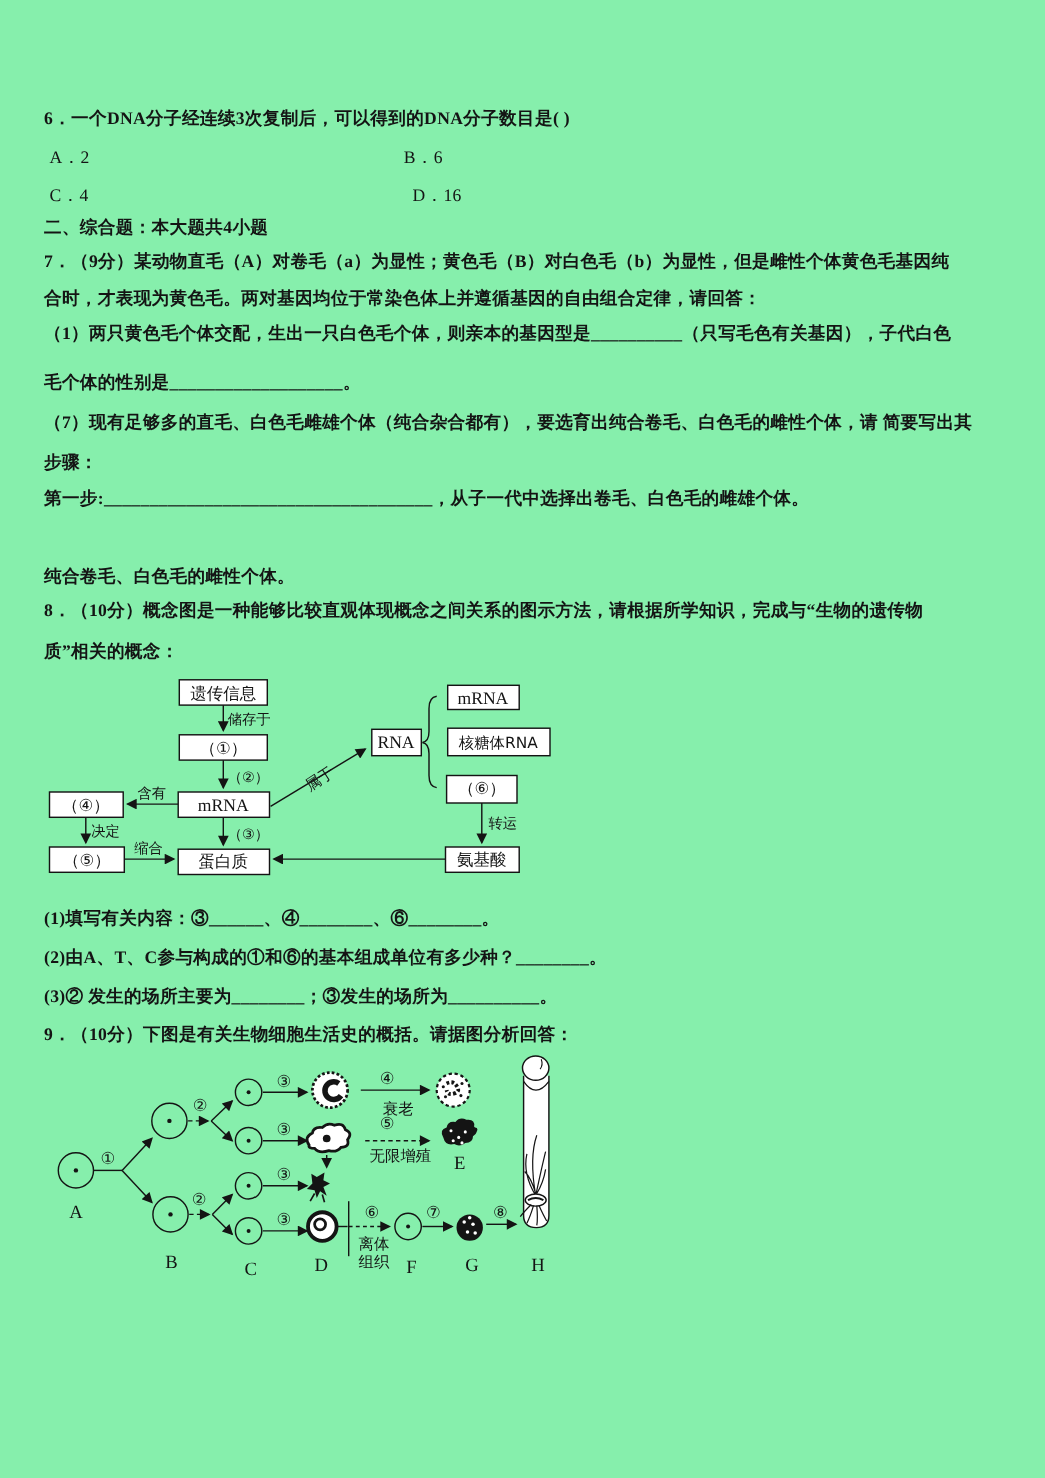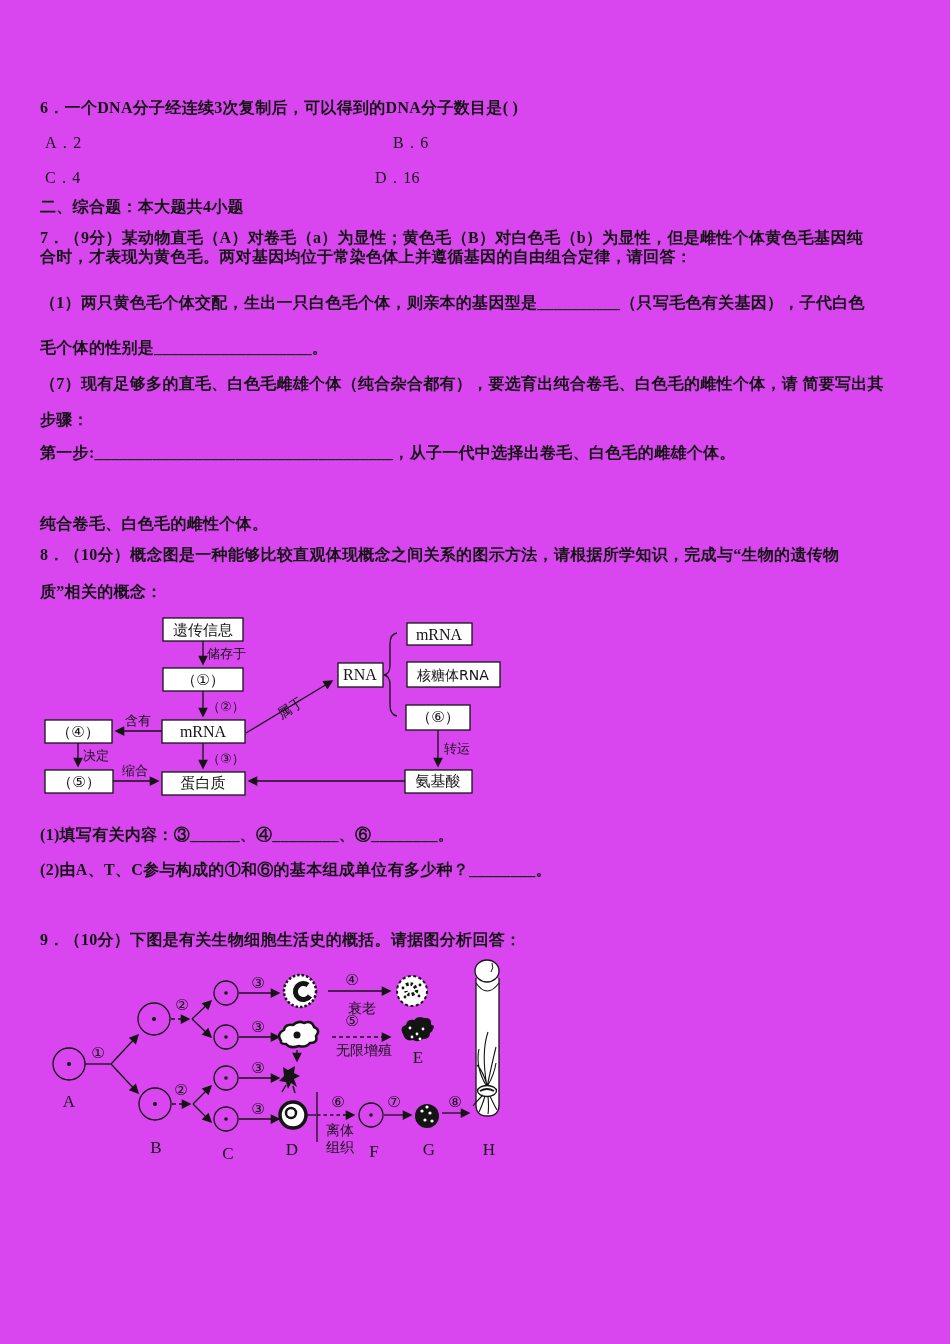--- a/index.html
+++ b/index.html
@@ -1,16 +1,16 @@
 <!DOCTYPE html>
 <html><head>
 <meta charset="utf-8">
 <style>
   html,body{margin:0;padding:0;background:#fff;}
-  .page{position:relative;width:950px;height:1344px;background:#d946ef;overflow:hidden;
+  .page{position:relative;width:950px;height:1344px;background:#86efac;overflow:hidden;
         font-family:"Liberation Serif","DejaVu Serif",serif;color:#141414;text-align:right;}
   .line{position:absolute;left:40px;white-space:nowrap;font-size:16px;font-weight:600;
         letter-spacing:.3px;}
   .opt{position:absolute;white-space:nowrap;font-size:16px;font-weight:400;letter-spacing:.3px;}
   svg{position:absolute;overflow:visible;}
   svg text{font-family:"DejaVu Sans","Liberation Sans",sans-serif;fill:#141414;}
   text.lat{font-family:"Liberation Serif","DejaVu Serif",serif;}
   text.letter{font-family:"Liberation Serif","DejaVu Serif",serif;font-size:17px;}
   text.et{font-size:13px;}
   text.et2{font-size:14px;}
@@ -18,28 +18,28 @@
   .box{fill:#fff;stroke:#141414;stroke-width:1.3;}
   .ln{stroke:#141414;stroke-width:1.3;fill:none;}
 </style>
 </head>
 <body>
 
 <div class="page">
 
   <div class="line" style="top:98px">6．一个DNA分子经连续3次复制后，可以得到的DNA分子数目是( )</div>
   <span class="opt" style="left:45px;top:133px">A．2</span>
-  <span class="opt" style="left:393px;top:133px">B．6</span>
+  <span class="opt" style="left:367px;top:133px">B．6</span>
   <span class="opt" style="left:45px;top:168px">C．4</span>
   <span class="opt" style="left:375px;top:168px">D．16</span>
 
   <div class="line" style="top:197px">二、综合题：本大题共4小题</div>
 
   <div class="line" style="top:228px">7．（9分）某动物直毛（A）对卷毛（a）为显性；黄色毛（B）对白色毛（b）为显性，但是雌性个体黄色毛基因纯</div>
-  <div class="line" style="top:247px">合时，才表现为黄色毛。两对基因均位于常染色体上并遵循基因的自由组合定律，请回答：</div>
+  <div class="line" style="top:261px">合时，才表现为黄色毛。两对基因均位于常染色体上并遵循基因的自由组合定律，请回答：</div>
   <div class="line" style="top:293px">（1）两只黄色毛个体交配，生出一只白色毛个体，则亲本的基因型是__________（只写毛色有关基因），子代白色</div>
   <div class="line" style="top:338px">毛个体的性别是___________________。</div>
   <div class="line" style="top:374px">（7）现有足够多的直毛、白色毛雌雄个体（纯合杂合都有），要选育出纯合卷毛、白色毛的雌性个体，请 简要写出其</div>
   <div class="line" style="top:410px">步骤：</div>
   <div class="line" style="top:443px">第一步:____________________________________，从子一代中选择出卷毛、白色毛的雌雄个体。</div>
   <div class="line" style="top:514px">纯合卷毛、白色毛的雌性个体。</div>
 
   <div class="line" style="top:545px">8．（10分）概念图是一种能够比较直观体现概念之间关系的图示方法，请根据所学知识，完成与“生物的遗传物</div>
   <div class="line" style="top:582px">质”相关的概念：</div>
 
@@ -91,20 +91,21 @@
     <text class="et" x="98" y="113" text-anchor="middle">含有</text>
     <text class="et" x="43" y="148">决定</text>
     <text class="et" x="95" y="163" text-anchor="middle">缩合</text>
     <text class="et" x="167" y="151">（③）</text>
     <text class="et2" x="253" y="100" text-anchor="middle" transform="rotate(-33 253 100)">属于</text>
     <text class="et" x="404" y="141">转运</text>
   </svg>
 
   <div class="line" style="top:825px">(1)填写有关内容：③______、④________、⑥________。</div>
   <div class="line" style="top:860px">(2)由A、T、C参与构成的①和⑥的基本组成单位有多少种？________。</div>
+  <div class="line" style="top:896px">(3)② 发生的场所主要为________；③发生的场所为__________。</div>
 
   <div class="line" style="top:930px">9．（10分）下图是有关生物细胞生活史的概括。请据图分析回答：</div>
 
   <svg style="left:40px;top:955px" width="480" height="215" viewBox="0 0 480 215">
 
     <line class="ln" x1="45" y1="109" x2="71" y2="109"></line>
     <line class="ln" x1="71" y1="109" x2="98" y2="80" marker-end="url(#arr)"></line>
     <line class="ln" x1="71" y1="109" x2="98" y2="138" marker-end="url(#arr)"></line>
     <line class="ln" x1="131" y1="64" x2="149" y2="64" stroke-dasharray="4,3" marker-end="url(#arr)"></line>
     <line class="ln" x1="152" y1="64" x2="171" y2="46" marker-end="url(#arr)"></line>

